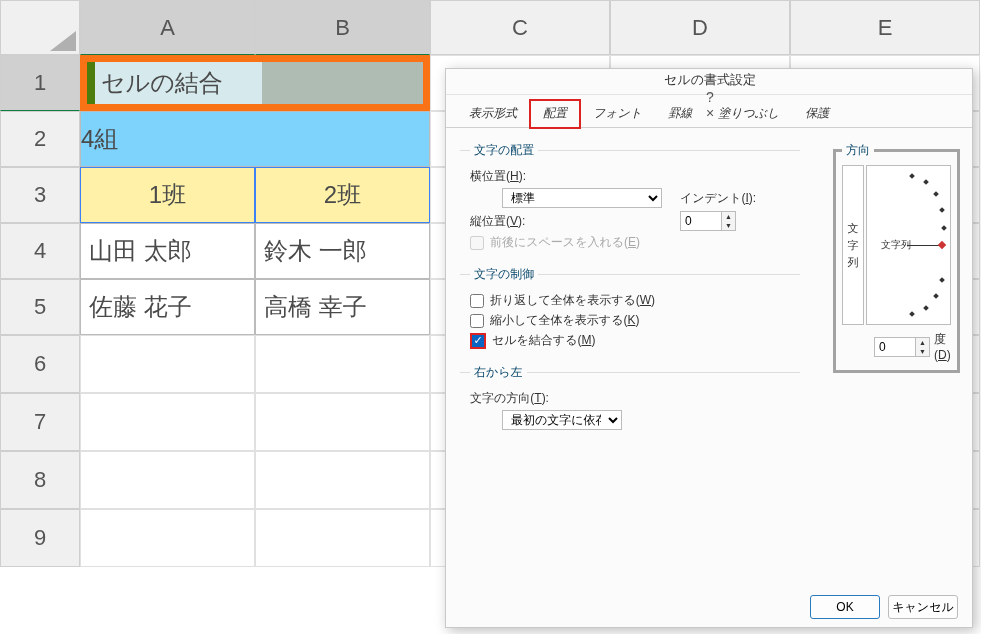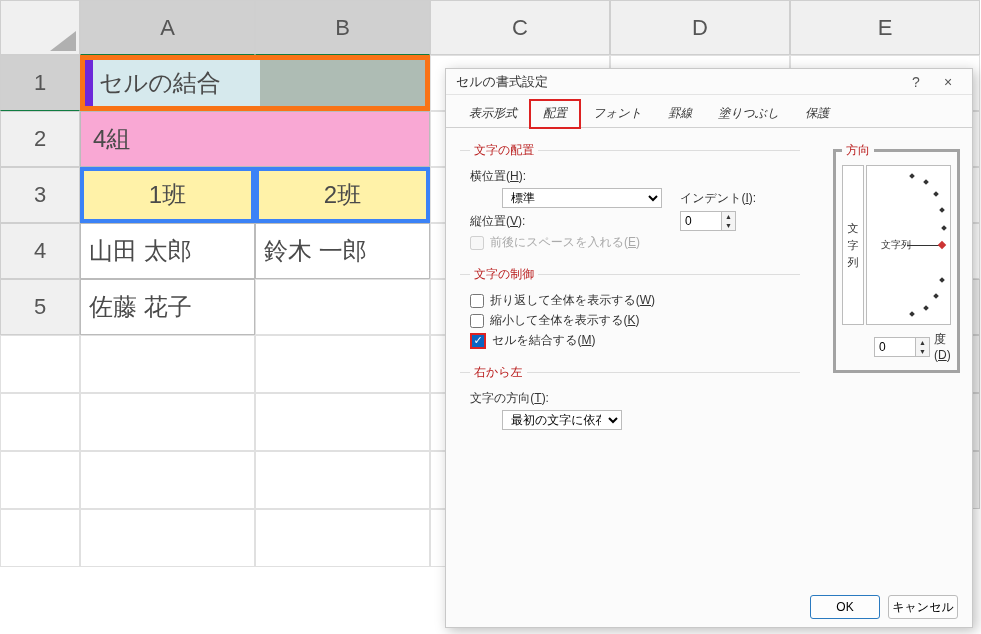--- a/index.html
+++ b/index.html
@@ -49,40 +49,40 @@
     border-color:transparent transparent #b0b0b0 transparent;
   }
   .cell {
     border: 1px solid #e0e0e0;
     display: flex;
     align-items: center;
     padding: 0 8px;
   }
   .a1b1 {
     grid-column: 2 / span 2;
-    background: #6d28d9;
-    border: 5px solid #f97316;
+    background: #4d7c0f;
+    border: 7px solid #f97316;
     position: relative;
   }
   .a1b1 .inner-a {
     display:flex;align-items:center;padding-left:6px;
     width:172px;height:100%;
     background:#d6e9ed;
   }
   .a1b1 .inner-b{
     position:absolute;left:175px;top:0;bottom:0;right:0;
     background:#aebcb4;
   }
   .a2b2 {
     grid-column: 2 / span 2;
-    background: #f9a8d4;
-    display:flex;align-items:center;padding-left:12px;
+    background: #7dd3fc;
+    display:flex;align-items:center;padding-left:0;
     border:1px solid #bbb;
   }
-  .yellow { background: #fff2a8; justify-content:center; border:4px solid #3b82f6;}
+  .yellow { background: #fff2a8; justify-content:center; border:1px solid #3b82f6;}
   .bordered { border:1px solid #bbb; }
 
   
   .dialog {
     position: absolute;
     left: 445px;
     top: 68px;
     width: 528px;
     height: 560px;
     background: #fbfbfb;
@@ -92,20 +92,21 @@
     flex-direction:column;
     font-size:12px;
     color:#333;
   }
   .titlebar {
     display:flex;
     align-items:center;
     height:26px;
     padding: 2px 8px 2px 10px;
     border-bottom:1px solid #e4e4e4;
+    flex-direction:column;
   }
   .titlebar .title { flex:1; font-size:13px; }
   .titlebar .btn { width:32px; text-align:center; font-size:14px; color:#555; cursor:default;}
   .tabs {
     display:flex;
     gap:0;
     padding: 4px 6px 0 10px;
     border-bottom:1px solid #d0d0d0;
   }
   .tab {
@@ -130,21 +131,21 @@
     flex:1;
     padding:10px 14px;
     position:relative;
   }
   fieldset {
     border:1px solid #ddd;
     border-left:none;border-right:none;border-bottom:none;
     margin:4px 0 12px 0;
     padding:6px 0 0 10px;
   }
-  fieldset legend{ padding:0 4px; color:#b91c1c;}
+  fieldset legend{ padding:0 4px; color:#0c4a6e;}
   .row { display:flex; align-items:center; gap:8px; margin:3px 0;}
   .lbl { min-width:70px;}
   select, input[type=text]{
     font-family:inherit;
     font-size:12px;
     border:1px solid #bcbcbc;
     background:#fff;
     padding:1px 4px;
     height:20px;
     margin-left:32px;
@@ -241,20 +242,21 @@
 
   <div class="rowhead">4</div>
   <div class="cell bordered">山田 太郎</div>
   <div class="cell bordered">鈴木 一郎</div>
   <div class="cell"></div>
   <div class="cell"></div>
   <div class="cell"></div>
 
   <div class="rowhead">5</div>
   <div class="cell bordered">佐藤 花子</div>
+  <div class="cell bordered">高橋 幸子</div>
   <div class="cell"></div>
   <div class="cell"></div>
   <div class="cell"></div>
 
   <div class="rowhead">6</div>
   <div class="cell"></div>
   <div class="cell"></div>
   <div class="cell"></div>
   <div class="cell"></div>
   <div class="cell"></div>

